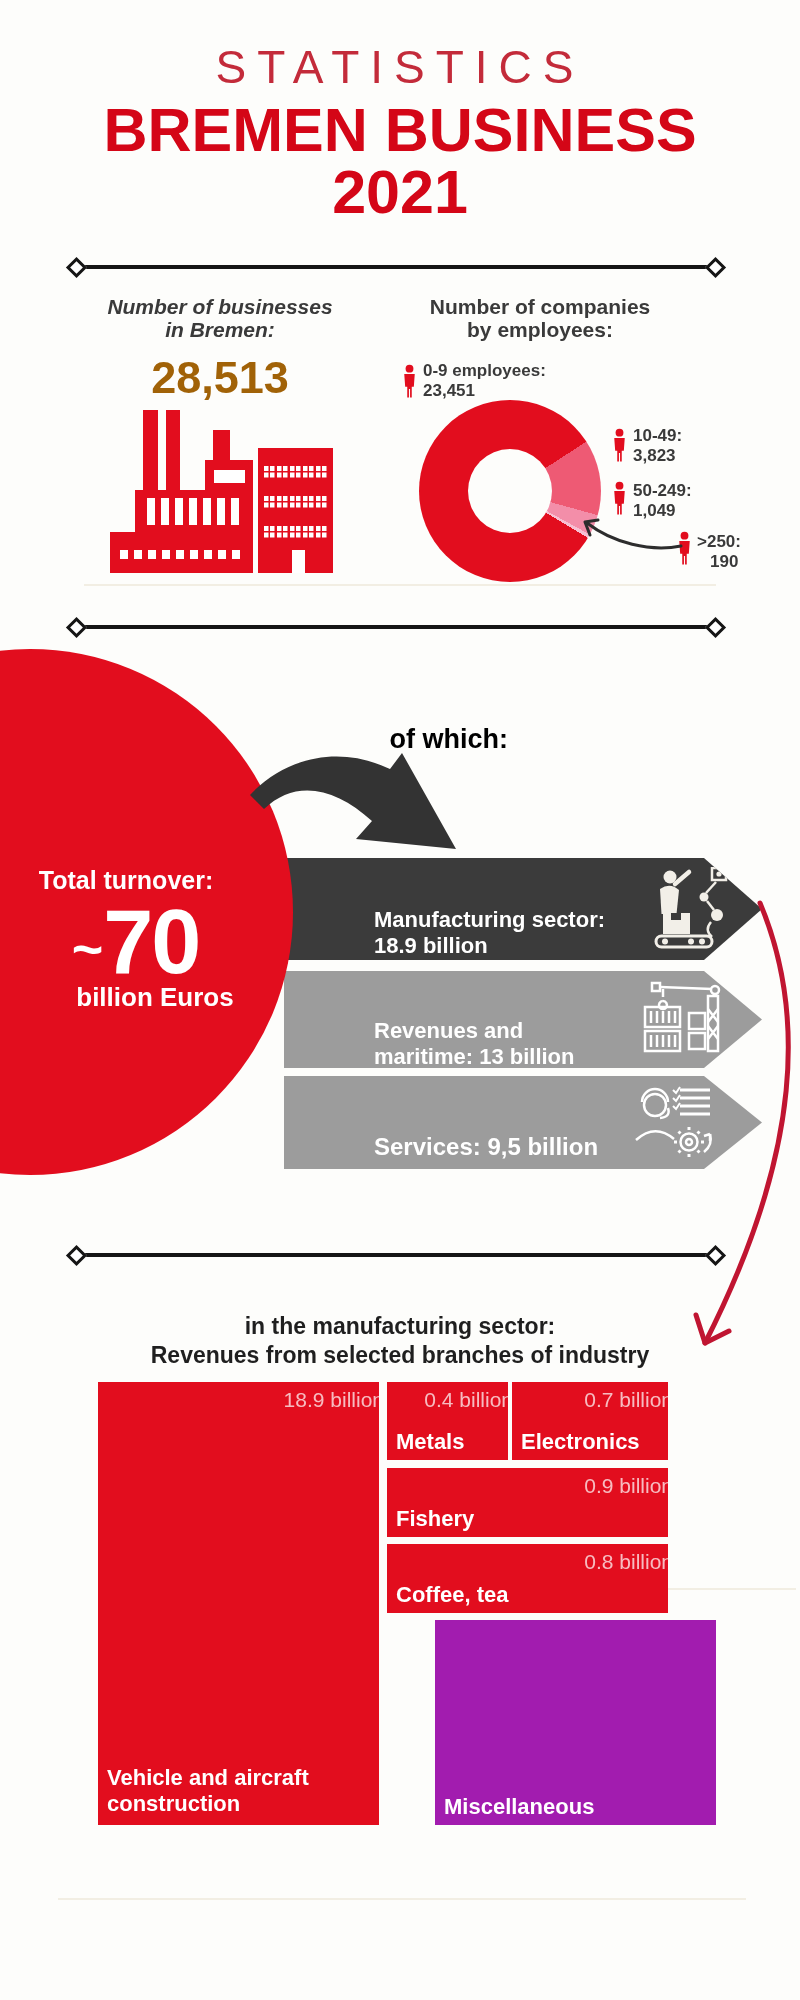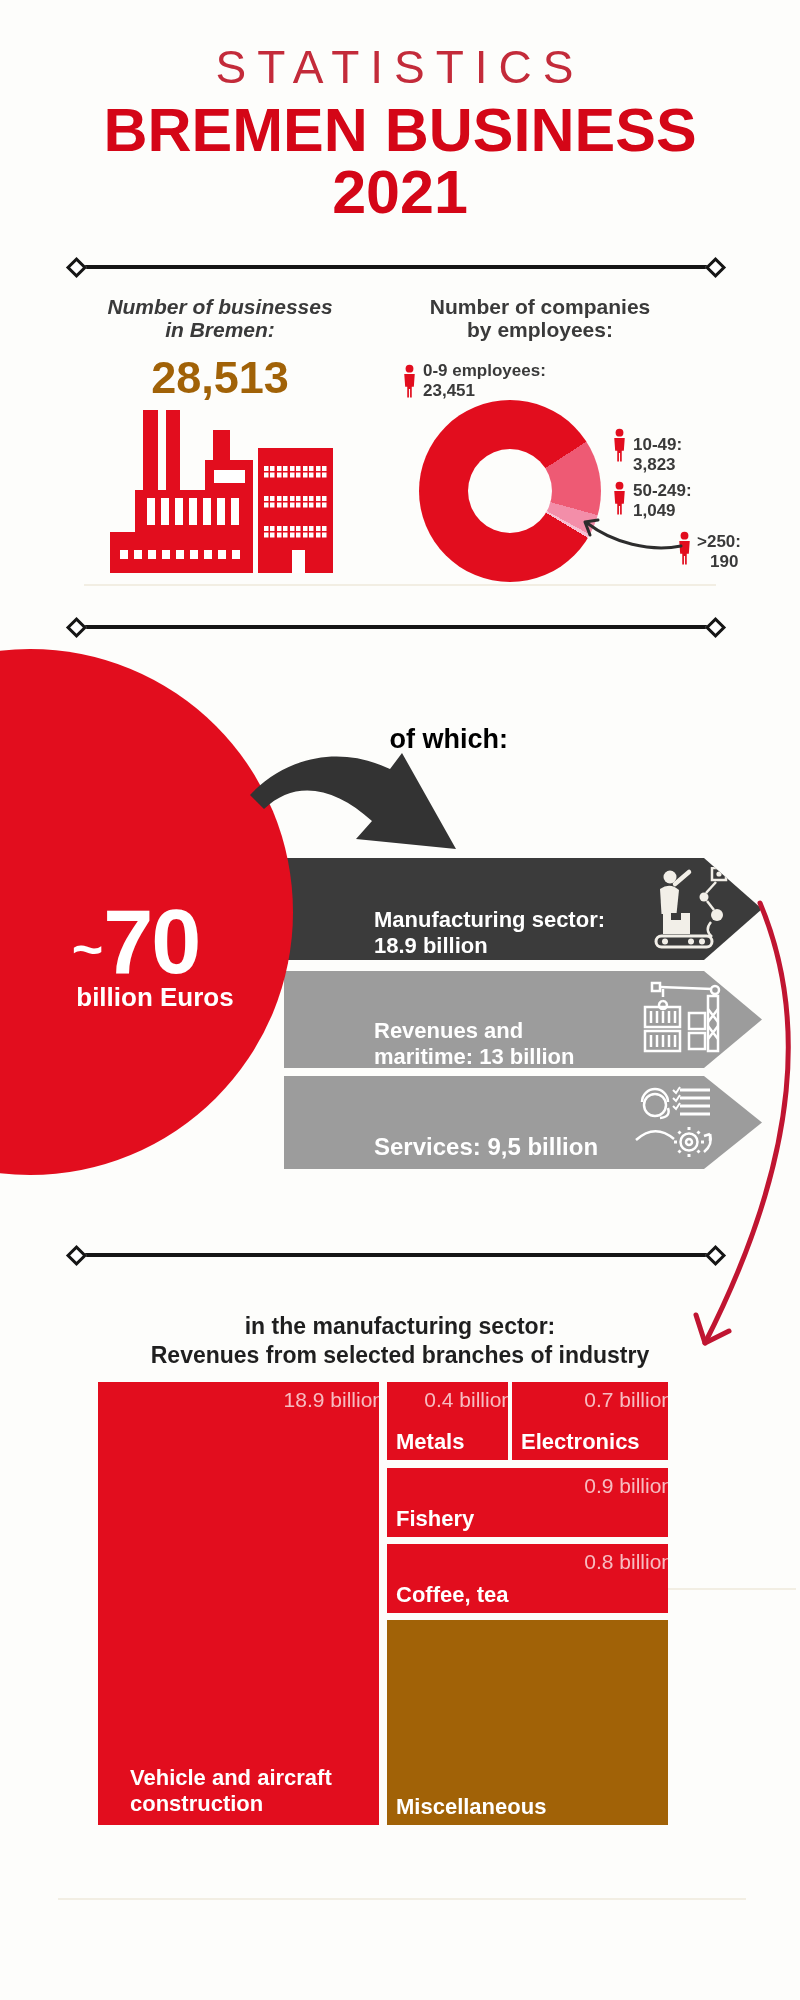--- a/index.html
+++ b/index.html
@@ -50,30 +50,30 @@
 
   .of-which{left:308px;top:724px;width:200px;text-align:right;font-weight:bold;font-size:27px;color:#000000;z-index:3;}
   .arrow-layer{z-index:4;}
 
   
   .rev-head{left:60px;top:1312px;width:680px;text-align:center;font-weight:bold;font-size:23px;line-height:29px;color:#1f1f1f;}
 
   .treemap{left:98px;top:1382px;width:570px;height:443px;}
   .tm-block{position:absolute;overflow:hidden;}
   .tm-red{background:#e20d1e;}
-  .tm-gray{background:#a16207;}
+  .tm-gray{background:#a21caf;margin-left:48px;}
   .tm-val{position:absolute;top:6px;right:-5px;font-size:21px;color:rgba(255,255,255,0.72);white-space:nowrap;}
   .tm-name{position:absolute;left:9px;bottom:5px;font-weight:bold;font-size:22px;line-height:26px;color:#fff;}
   .tm-vehicle{left:0;top:0;width:281px;height:443px;}
   .tm-metals{left:289px;top:0;width:121px;height:78px;}
   .tm-electronics{left:414px;top:0;width:156px;height:78px;}
   .tm-fishery{left:289px;top:86px;width:281px;height:69px;}
   .tm-coffee{left:289px;top:162px;width:281px;height:69px;}
   .tm-misc{left:289px;top:238px;width:281px;height:205px;}
-  .tm-vehicle .tm-name{width:215px;bottom:8px;margin-left:23px;}
+  .tm-vehicle .tm-name{width:215px;bottom:8px;}
 </style>
 </head>
 <body>
 
 <div id="canvas">
 
   <div class="abs kicker">STATISTICS</div>
   <div class="abs main-title t1">BREMEN BUSINESS</div>
   <div class="abs main-title t2">2021</div>
 
@@ -139,21 +139,21 @@
   </svg>
   <div class="abs legend-item" style="left:423px;top:361px;">
     <div>0-9 employees:</div>
     <div>23,451</div>
   </div>
 
   <svg class="abs legend-icon" style="left:612px;top:428px;" viewBox="0 0 16 36" fill="#e20d1e">
     <circle cx="8" cy="4.3" r="4.2"></circle>
       <path d="M2.4 10 L13.6 10 L12.6 23.5 L10.4 23.5 L10.4 35 L8.6 35 L8.6 26 L7.4 26 L7.4 35 L5.6 35 L5.6 23.5 L3.4 23.5 Z"></path>
   </svg>
-  <div class="abs legend-item" style="left:633px;top:426px;margin-top:9px;">
+  <div class="abs legend-item" style="left:633px;top:426px;">
     <div>10-49:</div>
     <div>3,823</div>
   </div>
 
   <svg class="abs legend-icon" style="left:612px;top:481px;" viewBox="0 0 16 36" fill="#e20d1e">
     <circle cx="8" cy="4.3" r="4.2"></circle>
       <path d="M2.4 10 L13.6 10 L12.6 23.5 L10.4 23.5 L10.4 35 L8.6 35 L8.6 26 L7.4 26 L7.4 35 L5.6 35 L5.6 23.5 L3.4 23.5 Z"></path>
   </svg>
   <div class="abs legend-item" style="left:633px;top:481px;">
     <div>50-249:</div>
@@ -245,20 +245,21 @@
         <circle cx="57" cy="60" r="8.5"></circle>
         <circle cx="57" cy="60" r="3"></circle>
         <path d="M57 48 v-3 M57 72 v3 M45 60 h-3 M69 60 h3 M48.5 51.5 l-2 -2 M65.5 68.5 l2 2 M48.5 68.5 l-2 2 M65.5 51.5 l2 -2" stroke-width="3"></path>
         <path d="M72 70 q9 -7 6 -18"></path>
         <path d="M78 52 l0 7 M78 52 l-6 2" stroke-width="2.5"></path>
       </g>
     </svg>
   </div>
 
   <div class="abs big-circle"></div>
+  <div class="abs circle-text turnover-label">Total turnover:</div>
   <div class="abs circle-text turnover-amount">
     <span class="tilde">~</span>
       <span class="amount">70</span>
   </div>
   <div class="abs circle-text turnover-unit">billion Euros</div>
 
   <div class="abs of-which">of which:</div>
 
   <svg class="abs arrow-layer" style="left:240px;top:735px;" width="235" height="135" viewBox="0 0 235 135">
     <path d="M10 60 C 45 22, 100 10, 150 34 L162 18 L216 114 L116 104 L132 86 C 95 52, 55 44, 24 74 Z" fill="#333333"></path>

